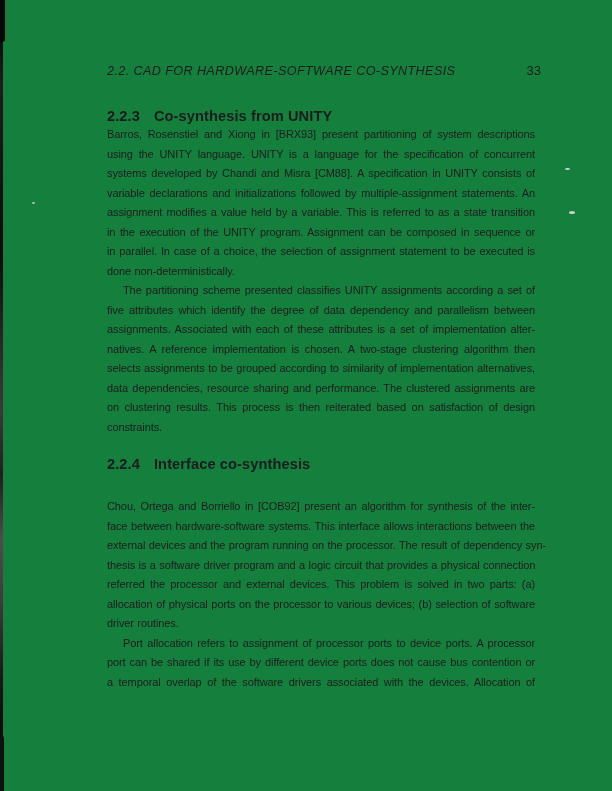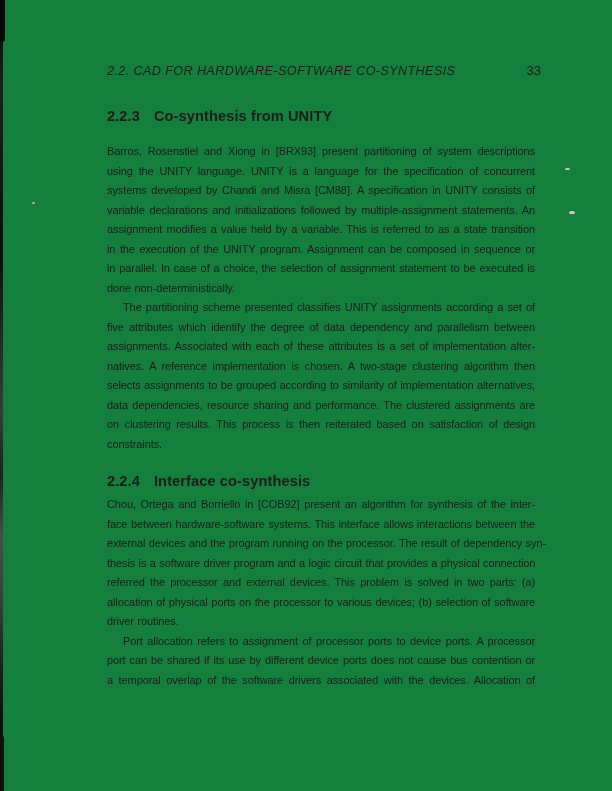--- a/index.html
+++ b/index.html
@@ -33,22 +33,22 @@
 
   .running-header {
     display: flex; justify-content: space-between; align-items: baseline;
     height: 15px; line-height: 15px;
   }
   .rh-title { font-style: italic; font-size: 12.6px; letter-spacing: 0.4px; white-space: nowrap; }
   .rh-page { font-style: normal; font-size: 13px; margin-right: -6px; }
 
   .sec-heading { font-weight: 700; font-size: 14.6px; line-height: 18px; letter-spacing: 0.1px; }
   .sec-heading .sec-num { margin-right: 14px; }
-  .h-first { margin-top: 29px; margin-bottom: 17px; }
-  .h-second { margin-top: 18px; margin-bottom: 5px; }
+  .h-first { margin-top: 29px; }
+  .h-second { margin-top: 18px; margin-bottom: 24px; }
 
   .para { font-size: 11px; line-height: 19.5px; letter-spacing: -0.1px; word-spacing: 0.5px; }
   .para .line {
     height: 19.5px;
     white-space: nowrap;
     overflow: visible;
     text-align: justify;
     text-align-last: justify;
   }
   .para .line.last { text-align-last: left; }

